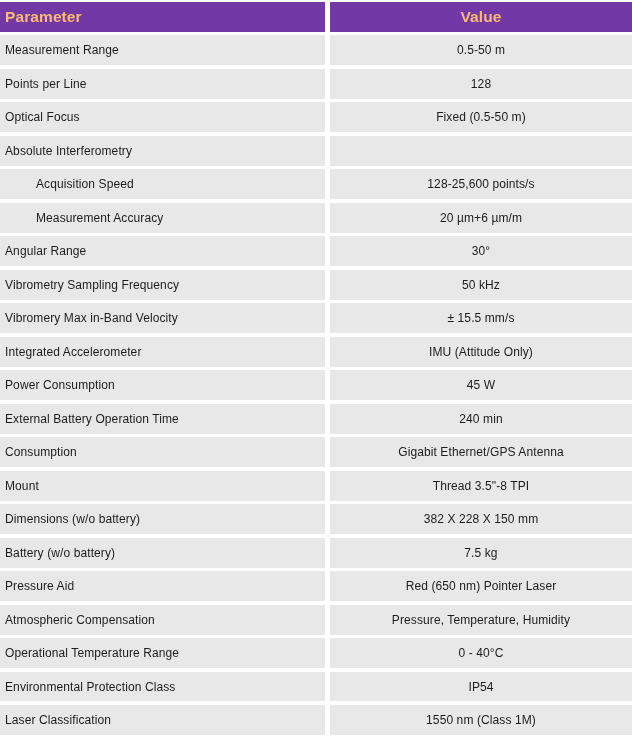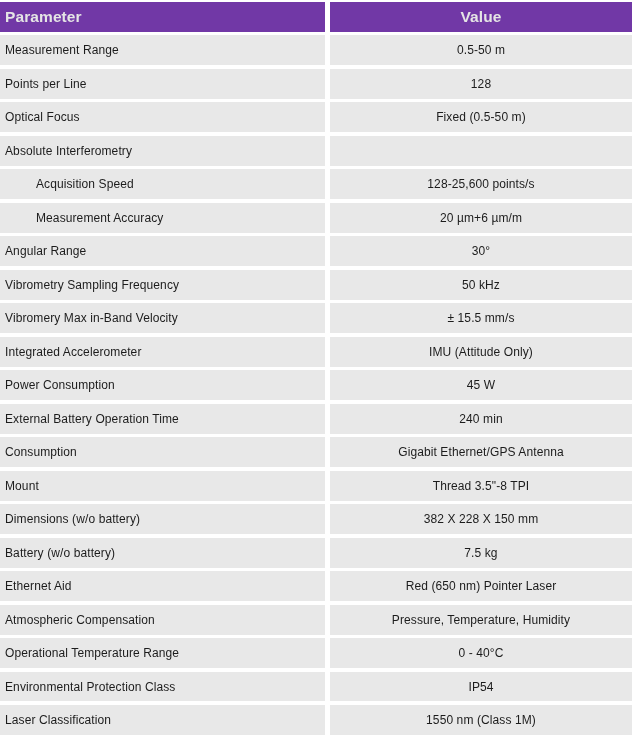--- a/index.html
+++ b/index.html
@@ -42,21 +42,21 @@
   .cell.param.indent {
     padding-left: 36px;
   }
   .cell.value {
     background: #e8e8e8;
     justify-content: center;
     text-align: center;
   }
   .cell.head {
     background: #7138a6;
-    color: #e5e5e5;
+    color: #fdba74;
     font-weight: bold;
     font-size: 15.5px;
   }
   .cell.head.param-head {
     justify-content: flex-start;
     padding-left: 5px;
   }
   .cell.head.value-head {
     justify-content: center;
     text-align: right;
@@ -146,21 +146,21 @@
     <div class="cell param">Dimensions (w/o battery)</div>
     <div class="cell value">382 X 228 X 150 mm</div>
   </div>
 
   <div class="row">
     <div class="cell param">Battery (w/o battery)</div>
     <div class="cell value">7.5 kg</div>
   </div>
 
   <div class="row">
-    <div class="cell param">Ethernet Aid</div>
+    <div class="cell param">Pressure Aid</div>
     <div class="cell value">Red (650 nm) Pointer Laser</div>
   </div>
 
   <div class="row">
     <div class="cell param">Atmospheric Compensation</div>
     <div class="cell value">Pressure, Temperature, Humidity</div>
   </div>
 
   <div class="row">
     <div class="cell param">Operational Temperature Range</div>

